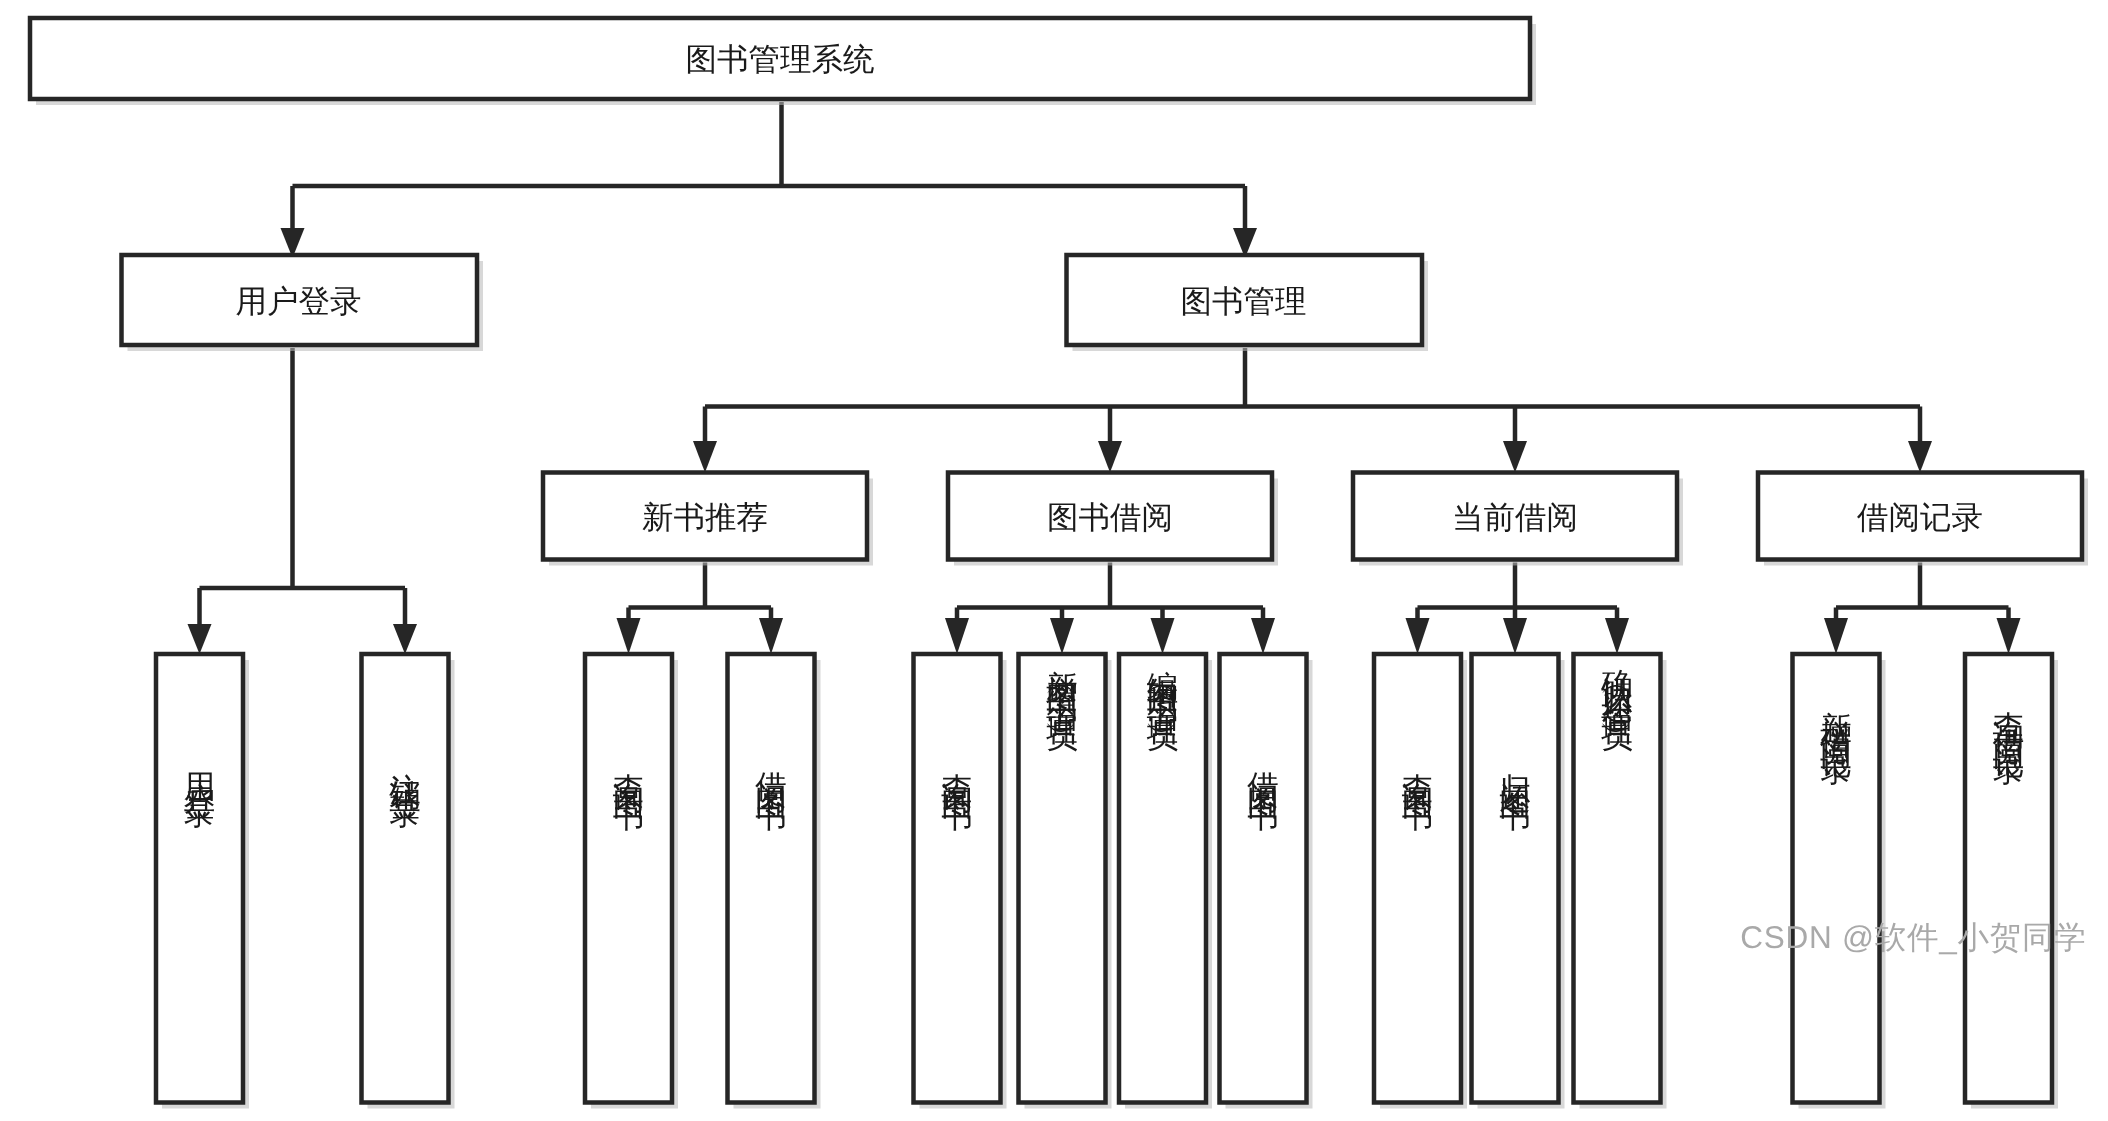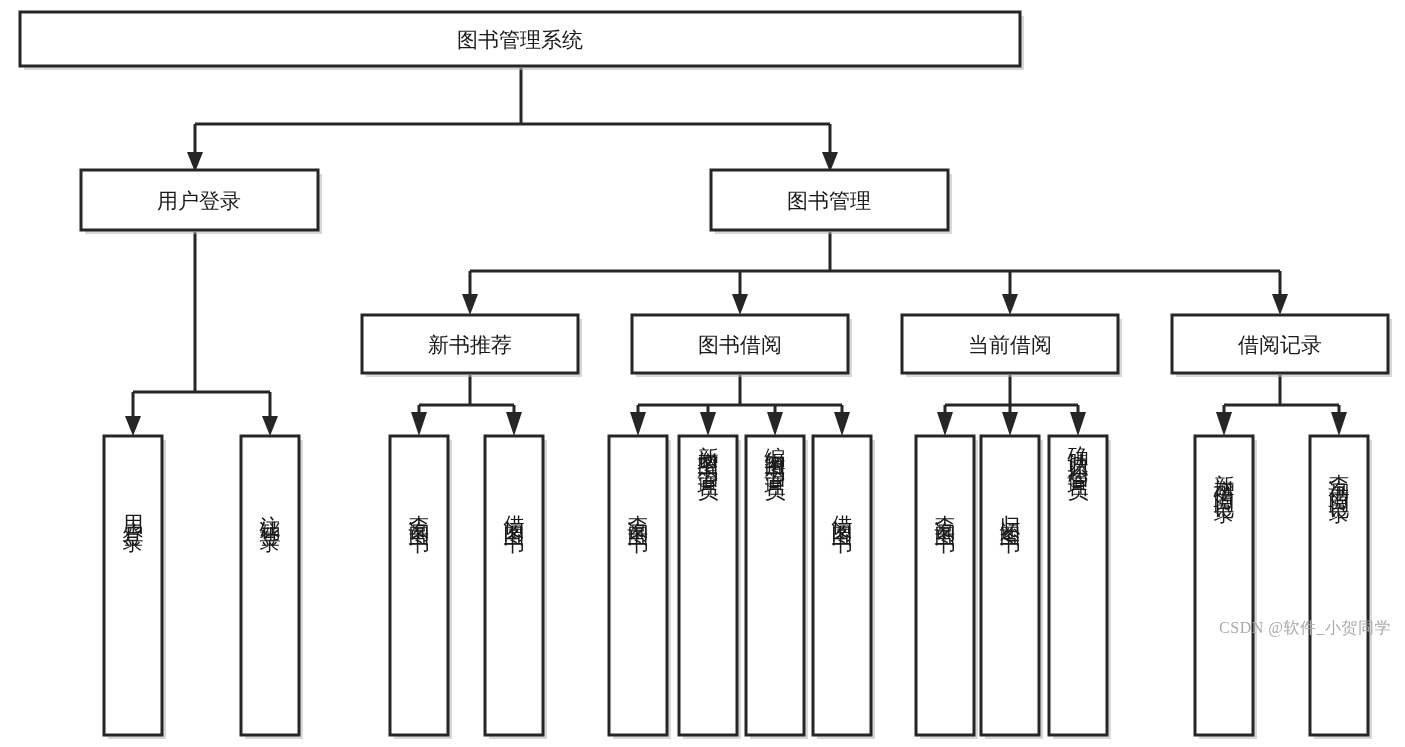--- a/index.html
+++ b/index.html
@@ -55,22 +55,22 @@
   text.node-label-v {
     fill: #1a1a1a;
     font-family: "DejaVu Sans", "Liberation Sans", sans-serif;
     font-size: 21px;
     text-anchor: middle;
   }
   .watermark {
     position: absolute;
     right: 14px;
     bottom: 6px;
-    font-family: Liberation Serif, serif;
-    font-size: 16px;
+    font-family: Liberation Sans, sans-serif;
+    font-size: 21px;
     color: #a9a9a9;
     letter-spacing: 0.5px;
     white-space: nowrap;
     user-select: none;
   }
 </style>
 </head>
 <body>
 
 <div id="diagram-root">

